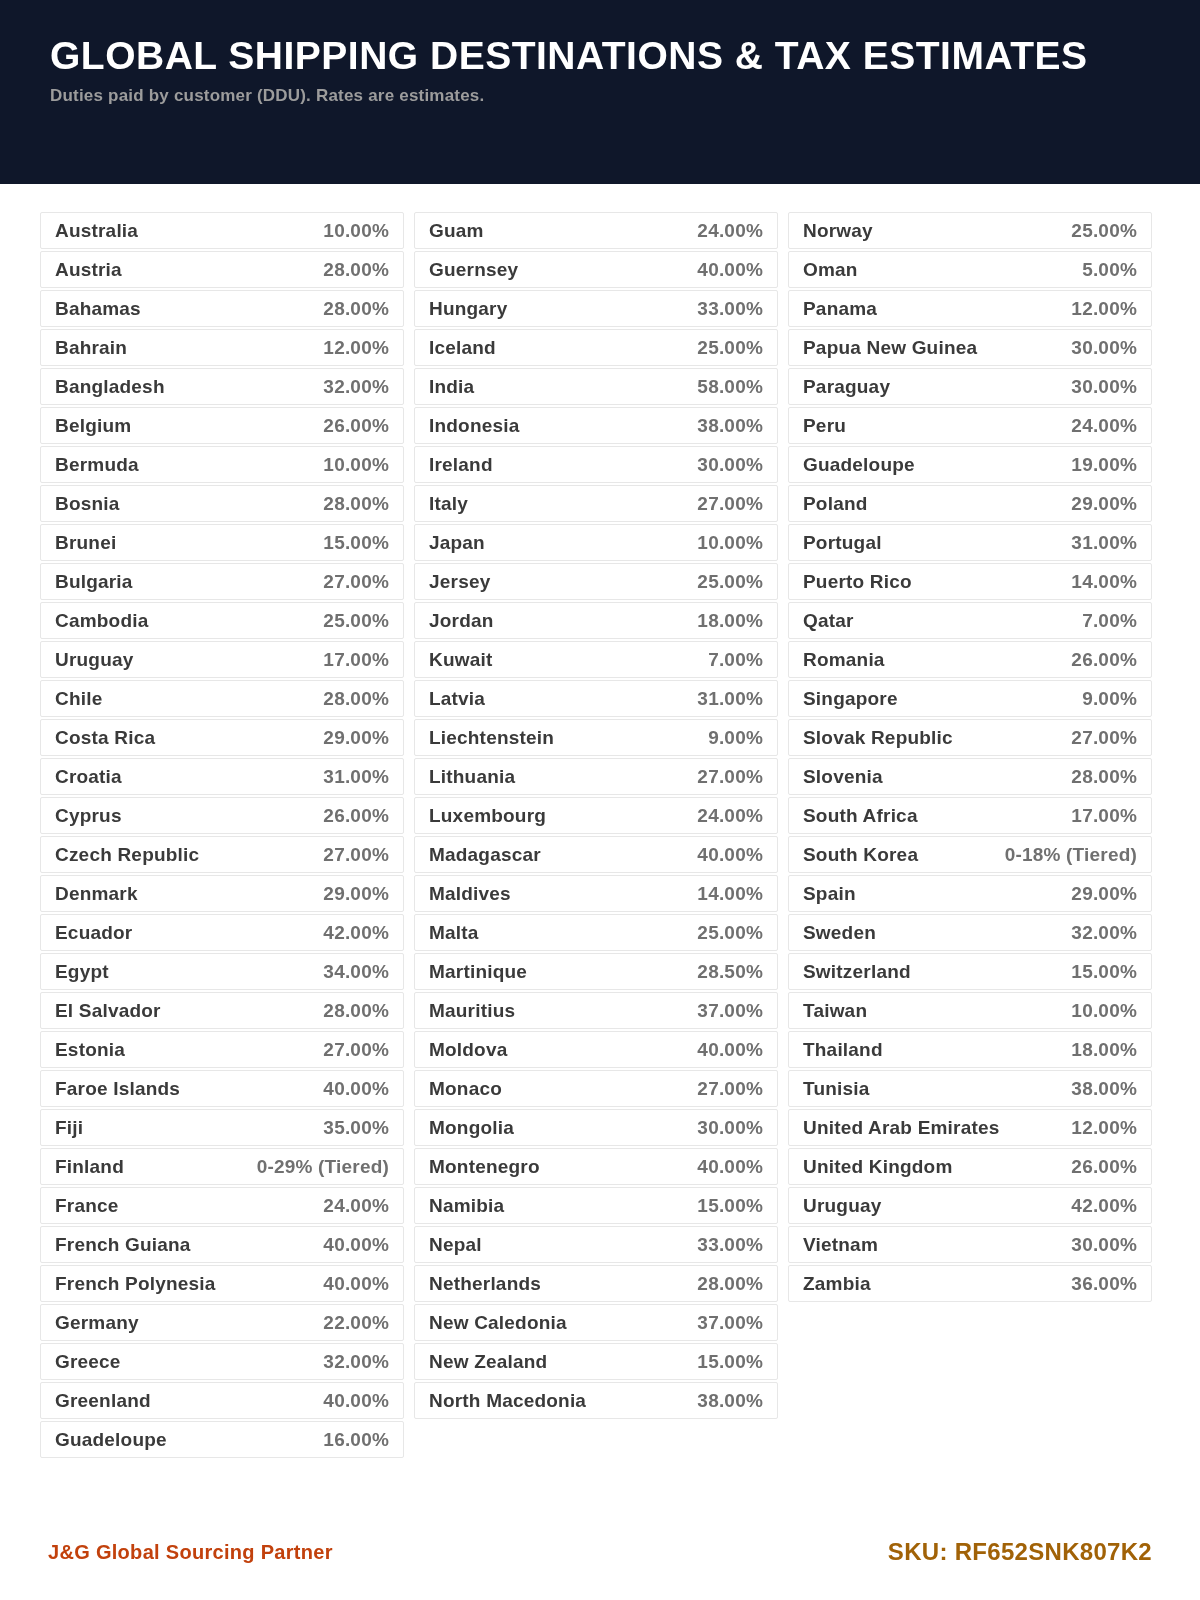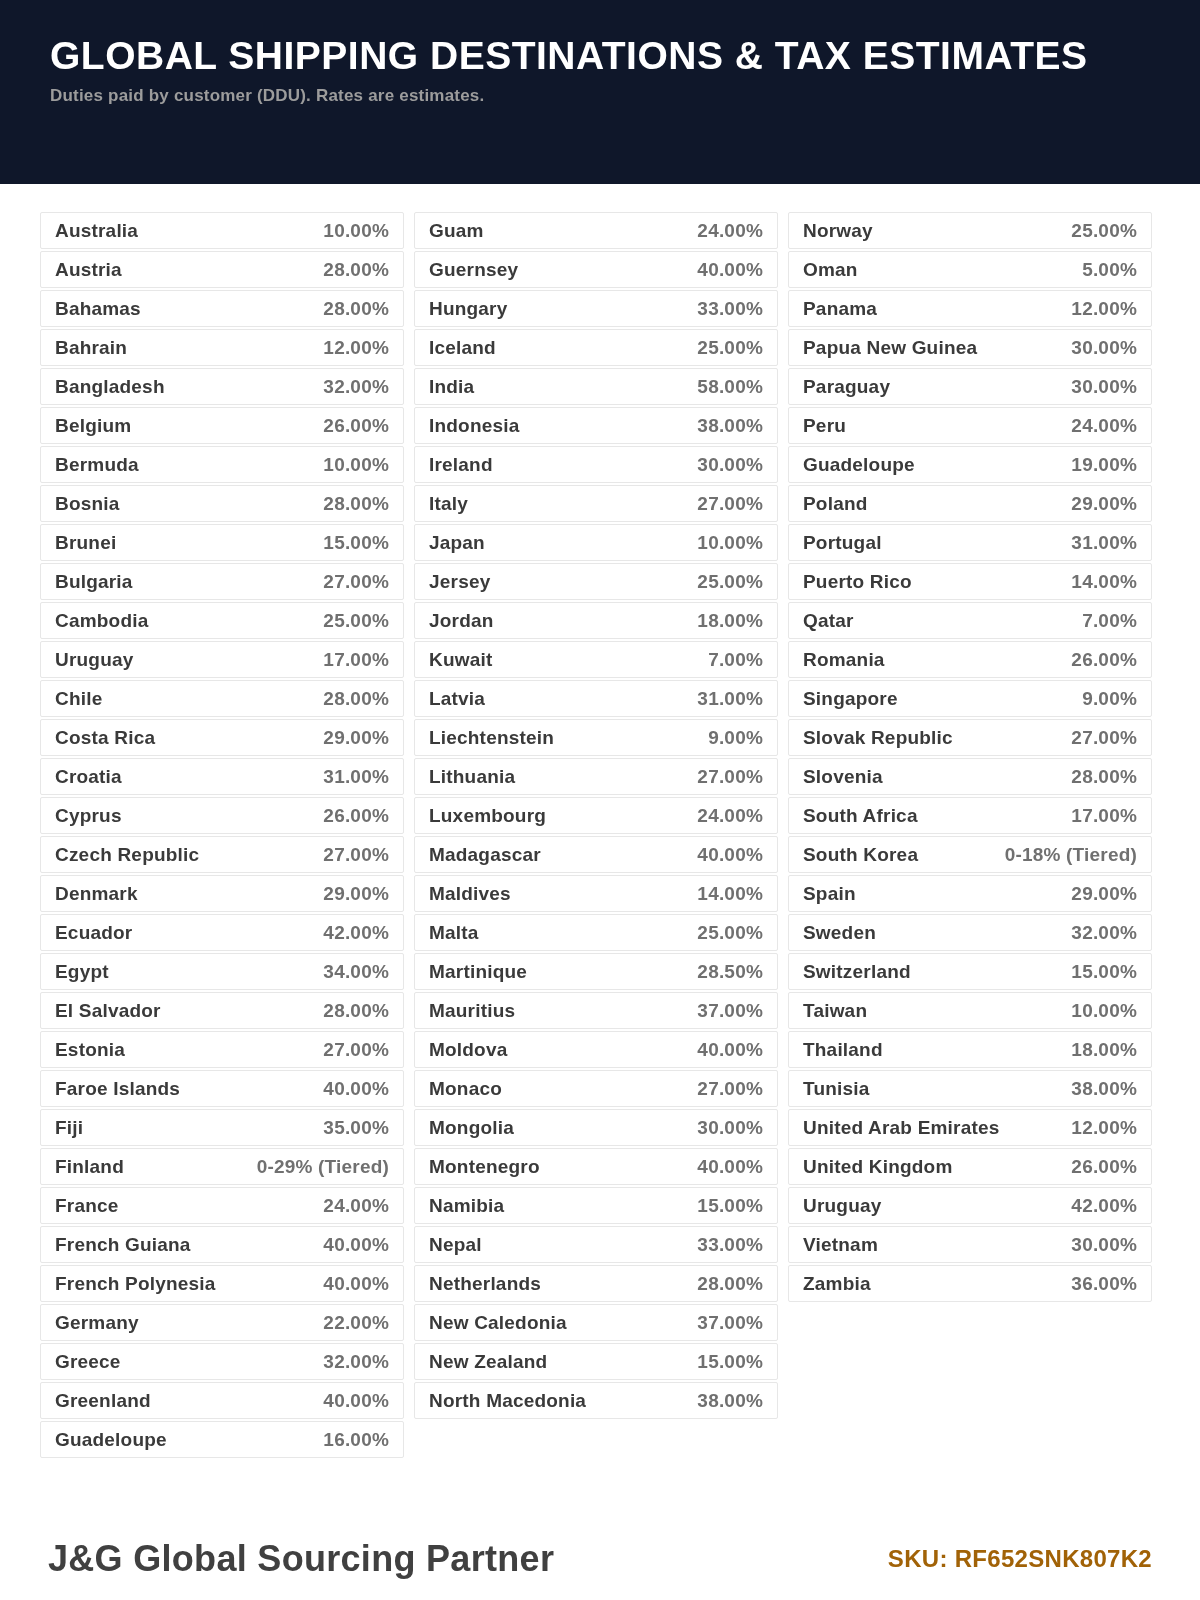--- a/index.html
+++ b/index.html
@@ -69,22 +69,22 @@
     letter-spacing: 0.2px;
   }
   .footer {
     margin-top: 78px;
     padding: 0 48px;
     display: flex;
     align-items: center;
     justify-content: space-between;
   }
   .brand {
-    color: #404040;
-    font-size: 36px;
+    color: #c2410c;
+    font-size: 20px;
     font-weight: bold;
     letter-spacing: 0.3px;
   }
   .sku {
     color: #a16207;
     font-size: 24px;
     font-weight: bold;
     letter-spacing: 0.3px;
   }
 </style>

